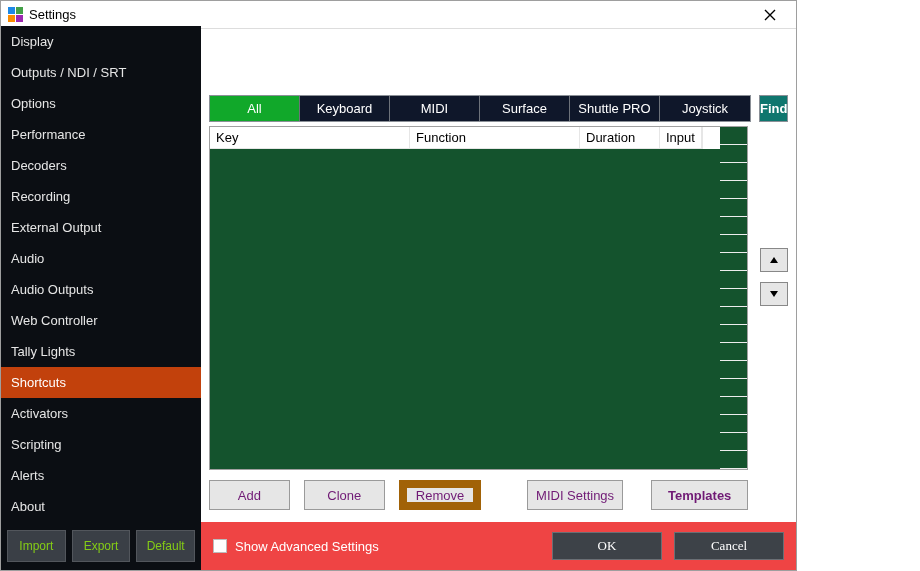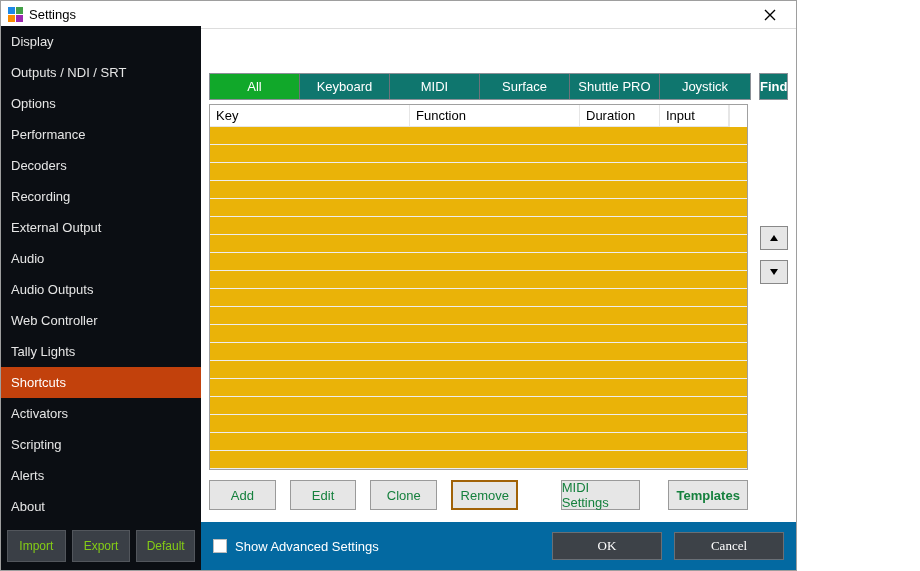--- a/index.html
+++ b/index.html
@@ -13,46 +13,46 @@
   .titlebar .close svg { width:12px; height:12px; }
   .body { flex:1; display:flex; min-height:0;align-items:flex-end; }
   .sidebar { width:200px; background:#0b0e13; color:#fff; display:flex; flex-direction:column; }
   .nav { flex:1; overflow:auto; }
   .nav-item { padding:8px 10px; font-size:13px; color:#e6e6e6; cursor:pointer; }
   .nav-item.active { background:#c2410c; color:#fff; }
   .sidebar-footer { padding:8px 6px; display:flex; gap:6px; background:#0b0e13; }
   .sb-btn { flex:1; background:#3a3f46; color:#84cc16; font-size:12px; padding:8px 4px; text-align:center; cursor:pointer; border:1px solid #52565c; }
   .main { flex:1; display:flex; flex-direction:column; min-width:0; }
   .tabs-row { display:flex; align-items:stretch; margin:6px 8px 0 8px; }
-  .tabs { display:flex; border:1px solid #8b9097; background:#0f766e; }
+  .tabs { display:flex; border:1px solid #8b9097; background:#0f172a; }
   .tab { width:90px; text-align:center; font-size:13px; color:#fff; padding:5px 0; cursor:pointer; border-right:1px solid #6d727a; }
   .tab:last-child { border-right:none; }
   .tab.active { background:#11a82a; }
   .tabs-gap { flex:1; }
   .find-btn { width:60px; background:#0f766e; color:#fff; font-size:13px; font-weight:bold; display:flex; align-items:center; justify-content:center; border:1px solid #8b9097; cursor:pointer; margin-left:8px; }
   .grid-wrap { margin:4px 8px 0 8px; flex:1; display:flex; min-height:0; position:relative; }
-  .grid { flex:1; border:1px solid #a0a0a0; display:flex; flex-direction:column; min-width:0; min-height:0; background:#eab308; position:relative; }
+  .grid { flex:1; border:1px solid #a0a0a0; display:flex; flex-direction:row; min-width:0; min-height:0; background:#14532d; position:relative; }
   .grid-head { display:flex; height:22px; background:#fff; font-size:13px; color:#000; }
   .gh { border-right:1px solid #e6e6e6; border-bottom:1px solid #e6e6e6; padding:3px 6px; }
   .col-key{ width:200px; } .col-func{ width:170px; } .col-dur{ width:80px; } .col-input{ flex:1; }
   .grid-rows { flex:1; overflow:hidden; }
   .grow { height:18px; border-bottom:1px solid #ededed; }
   .grid-spacer { width:18px; border-left:1px solid #e6e6e6; background:#fff; }
   .arrows { position:absolute; right:-40px; top:122px; display:flex; flex-direction:column; gap:10px; }
   .arrow-btn { width:28px; height:24px; background:#e6e6e6; border:1px solid #888; display:flex; align-items:center; justify-content:center; cursor:pointer; }
   .arrow-btn svg{ width:10px; height:10px; }
   .main-inner { position:relative; flex:1; display:flex; flex-direction:column; min-height:0; padding-right:40px; }
   .action-row { display:flex; gap:14px; margin:10px 8px 12px 8px; align-items:stretch; }
-  .act-btn { width:92px; height:30px; background:#e6e6e6; border:1px solid #9a9a9a; font-size:13px; color:#15803d; display:flex; align-items:center; justify-content:center; cursor:pointer; }
-  .act-btn.focus { border:2px solid #a16207; }
+  .act-btn { width:92px; height:30px; background:#e6e6e6; border:1px solid #9a9a9a; font-size:13px; color:#701a75; display:flex; align-items:center; justify-content:center; cursor:pointer; }
+  .act-btn.focus { border:8px solid #a16207; }
   .act-gap { width:20px; }
   .act-btn.wide { width:110px; }
   .act-btn.bold { font-weight:bold; }
   .action-row .flexgap { flex:1; }
-  .bottom-bar { height:48px; background:#0369a1; display:flex; align-items:center; padding:9px 12px; color:#fff; font-size:13px; }
+  .bottom-bar { height:48px; background:#ef4444; display:flex; align-items:center; padding:9px 12px; color:#fff; font-size:13px; }
   .chk { width:14px; height:14px; border:1px solid #bcbcbc; background:#fff; margin-right:8px; cursor:pointer; }
   .bottom-bar .flexgap{ flex:1; }
   .bb-btn { width:110px; height:28px; background:#3d4248; color:#fff; border:1px solid #6a6f75; display:flex; align-items:center; justify-content:center; margin-left:12px; font-size:13px; cursor:pointer;font-family:Liberation Serif, serif; }
 </style>
 </head>
 <body>
 
 <div class="window">
 
   <div class="titlebar">
@@ -155,21 +155,20 @@
             <div class="arrow-btn">
               <svg viewBox="0 0 10 10">
                   <path d="M1 2 L9 2 L5 8 Z" fill="#000"></path>
                 </svg>
             </div>
           </div>
         </div>
 
         <div class="action-row">
           <div class="act-btn">Add</div>
-          <div class="act-btn">Edit</div>
           <div class="act-btn">Clone</div>
           <div class="act-btn focus">Remove</div>
           <div class="act-gap"></div>
           <div class="act-btn wide">MIDI Settings</div>
           <div class="flexgap"></div>
           <div class="act-btn wide bold">Templates</div>
         </div>
 
       </div>
 

